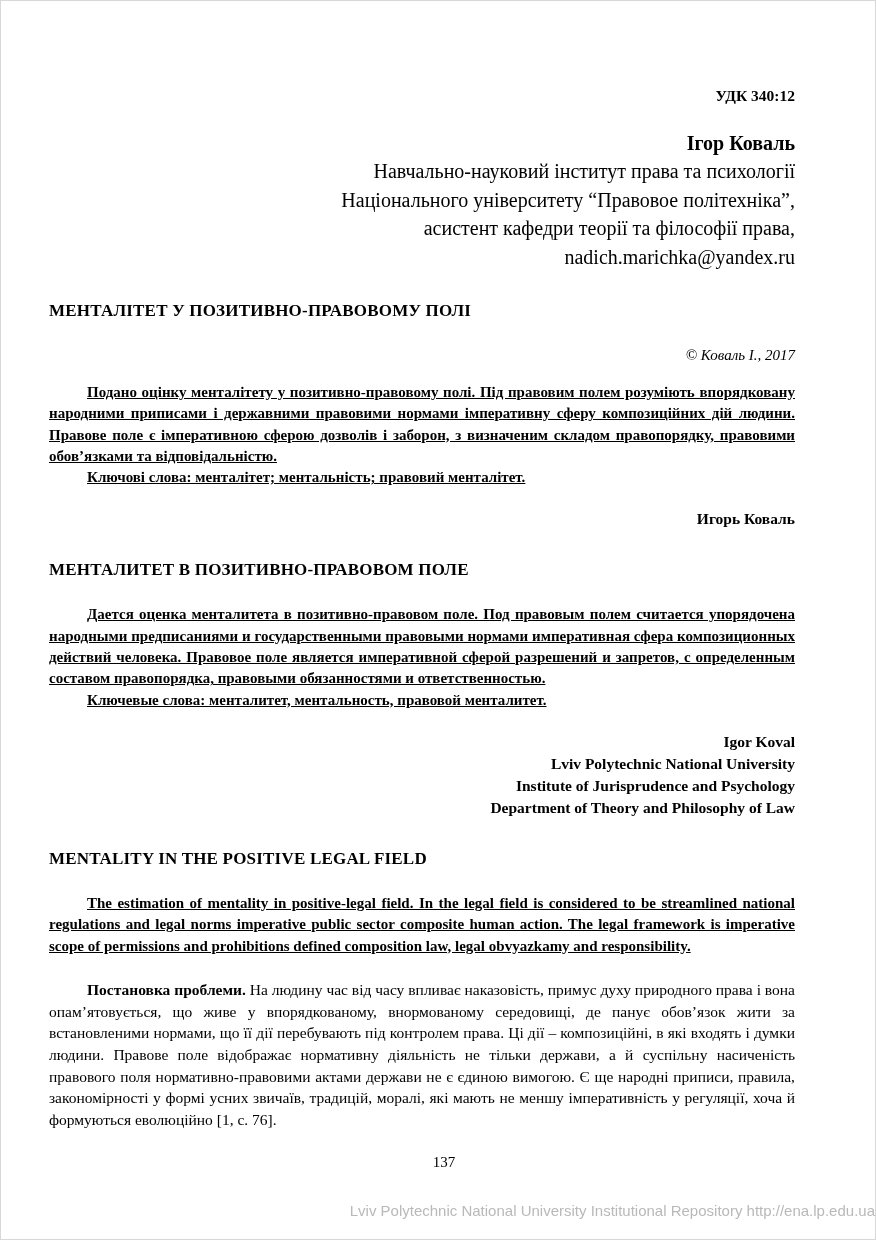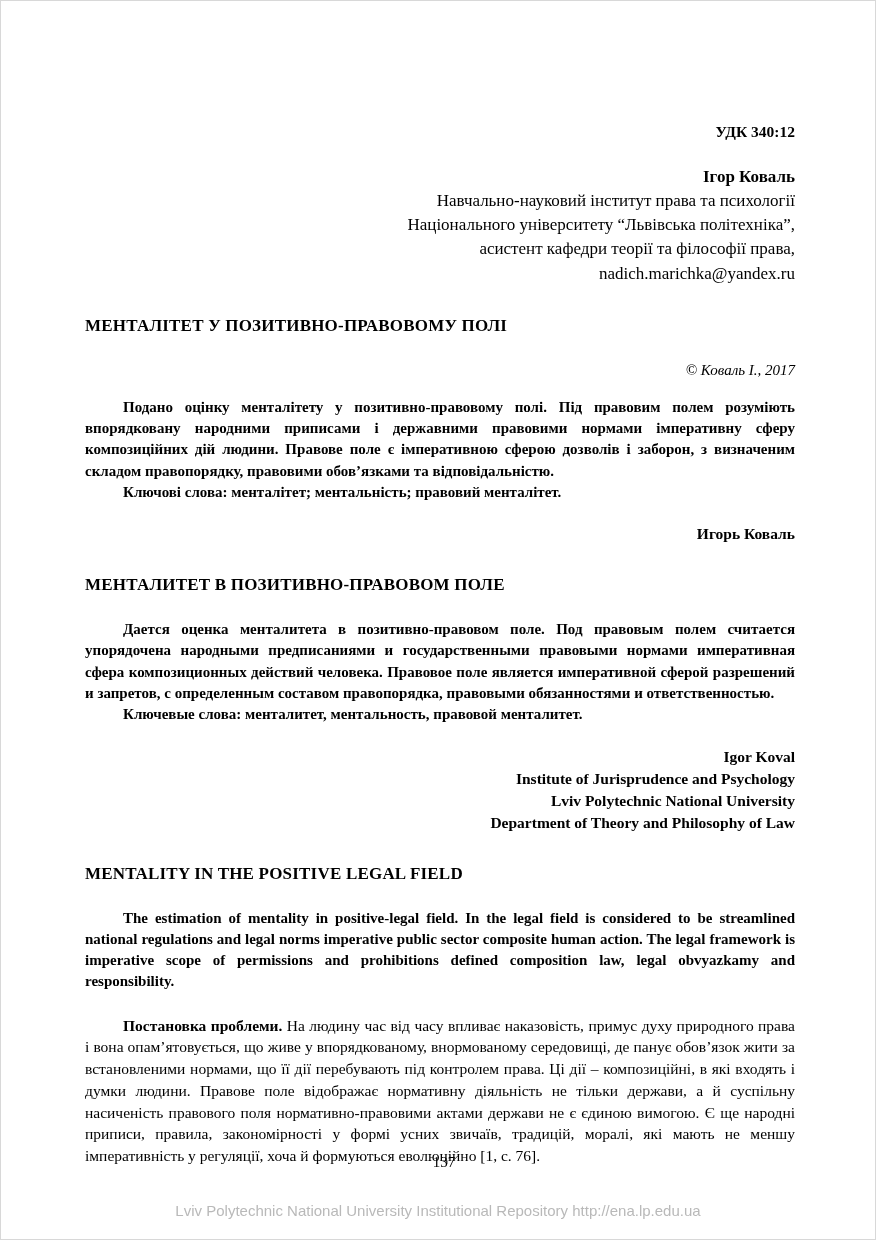--- a/index.html
+++ b/index.html
@@ -9,32 +9,31 @@
     width: 876px;
     height: 1240px;
     margin: 0 auto;
     background: #ffffff;
     border: 1px solid #d8d8d8;
     font-family: "Liberation Serif", serif;
     color: #000000;
     overflow: hidden;
   }
   .content {
-    padding: 86px 80px 0 84px;
-    margin-top: 36px;
+    padding: 86px 80px 0 48px;
   }
   .udc {
     text-align: right;
     font-weight: bold;
     font-size: 15.5px;
   }
   .author-block {
     margin-top: 24px;
     text-align: right;
-    font-size: 17px;
+    font-size: 20px;
     line-height: 1.42;
   }
   .author-name { font-weight: bold; }
   .title {
     margin-top: 30px;
     font-weight: bold;
     font-size: 17px;
     letter-spacing: 0.2px;
   }
   .copyright {
@@ -45,20 +44,21 @@
   }
   .abstract {
     margin-top: 18px;
     font-weight: bold;
     font-size: 15px;
     line-height: 1.42;
   }
   .abstract p {
     text-align: justify;
     text-indent: 38px;
+    text-decoration: underline;
   }
   .author-block-right {
     margin-top: 20px;
     text-align: right;
     font-weight: bold;
     font-size: 15.5px;
     line-height: 1.42;
   }
   .body-par {
     margin-top: 22px;
@@ -72,38 +72,38 @@
     position: absolute;
     left: 12px; right: 0;
     bottom: 68px;
     text-align: center;
     font-size: 15px;
   }
   .footer {
     position: absolute;
     left: 0; right: 0;
     bottom: 20px;
-    text-align: center;
+    text-align: right;
     font-family: "Liberation Sans", sans-serif;
     font-size: 15px;
     color: #b9b9b9;
   }
 </style>
 </head>
 <body>
 
 <div class="page">
   <div class="content">
 
     <div class="udc">УДК 340:12</div>
 
     <div class="author-block">
       <div class="author-name">Ігор Коваль</div>
       <div>Навчально-науковий інститут права та психології</div>
-      <div>Національного університету “Львівська політехніка”,</div>
+      <div>Національного університету “Правовое політехніка”,</div>
       <div>асистент кафедри теорії та філософії права,</div>
       <div>nadich.marichka@yandex.ru</div>
     </div>
 
     <h1 class="title">МЕНТАЛІТЕТ У ПОЗИТИВНО-ПРАВОВОМУ ПОЛІ</h1>
 
     <div class="copyright">© Коваль І., 2017</div>
 
     <div class="abstract">
       <p>Подано оцінку менталітету у позитивно-правовому полі. Під правовим полем розуміють впорядковану народними приписами і державними правовими нормами імперативну сферу композиційних дій людини. Правове поле є імперативною сферою дозволів і заборон, з визначеним складом правопорядку, правовими обов’язками та відповідальністю.</p>
@@ -116,22 +116,22 @@
 
     <h1 class="title">МЕНТАЛИТЕТ В ПОЗИТИВНО-ПРАВОВОМ ПОЛЕ</h1>
 
     <div class="abstract" style="margin-top: 24px;">
       <p>Дается оценка менталитета в позитивно-правовом поле. Под правовым полем считается упорядочена народными предписаниями и государственными правовыми нормами императивная сфера композиционных действий человека. Правовое поле является императивной сферой разрешений и запретов, с определенным составом правопорядка, правовыми обязанностями и ответственностью.</p>
       <p>Ключевые слова: менталитет, ментальность, правовой менталитет.</p>
     </div>
 
     <div class="author-block-right">
       <div>Igor Koval</div>
+      <div>Lviv Polytechnic National University</div>
       <div>Institute of Jurisprudence and Psychology</div>
-      <div>Lviv Polytechnic National University</div>
       <div>Department of Theory and Philosophy of Law</div>
     </div>
 
     <h1 class="title">MENTALITY IN THE POSITIVE LEGAL FIELD</h1>
 
     <div class="abstract" style="margin-top: 24px;">
       <p>The estimation of mentality in positive-legal field. In the legal field is considered to be streamlined national regulations and legal norms imperative public sector composite human action. The legal framework is imperative scope of permissions and prohibitions defined composition law, legal obvyazkamy and responsibility.</p>
     </div>
 
     <p class="body-par"><span class="lead">Постановка проблеми.</span><span> На людину час від часу впливає наказовість, примус духу природного права і вона опам’ятовується, що живе у впорядкованому, внормованому середовищі, де панує обов’язок жити за встановленими нормами, що її дії перебувають під контролем права. Ці дії – композиційні, в які входять і думки людини. Правове поле відображає нормативну діяльність не тільки держави, а й суспільну насиченість правового поля нормативно-правовими актами держави не є єдиною вимогою. Є ще народні приписи, правила, закономірності у формі усних звичаїв, традицій, моралі, які мають не меншу імперативність у регуляції, хоча й формуються еволюційно [1, с. 76].</span></p>

